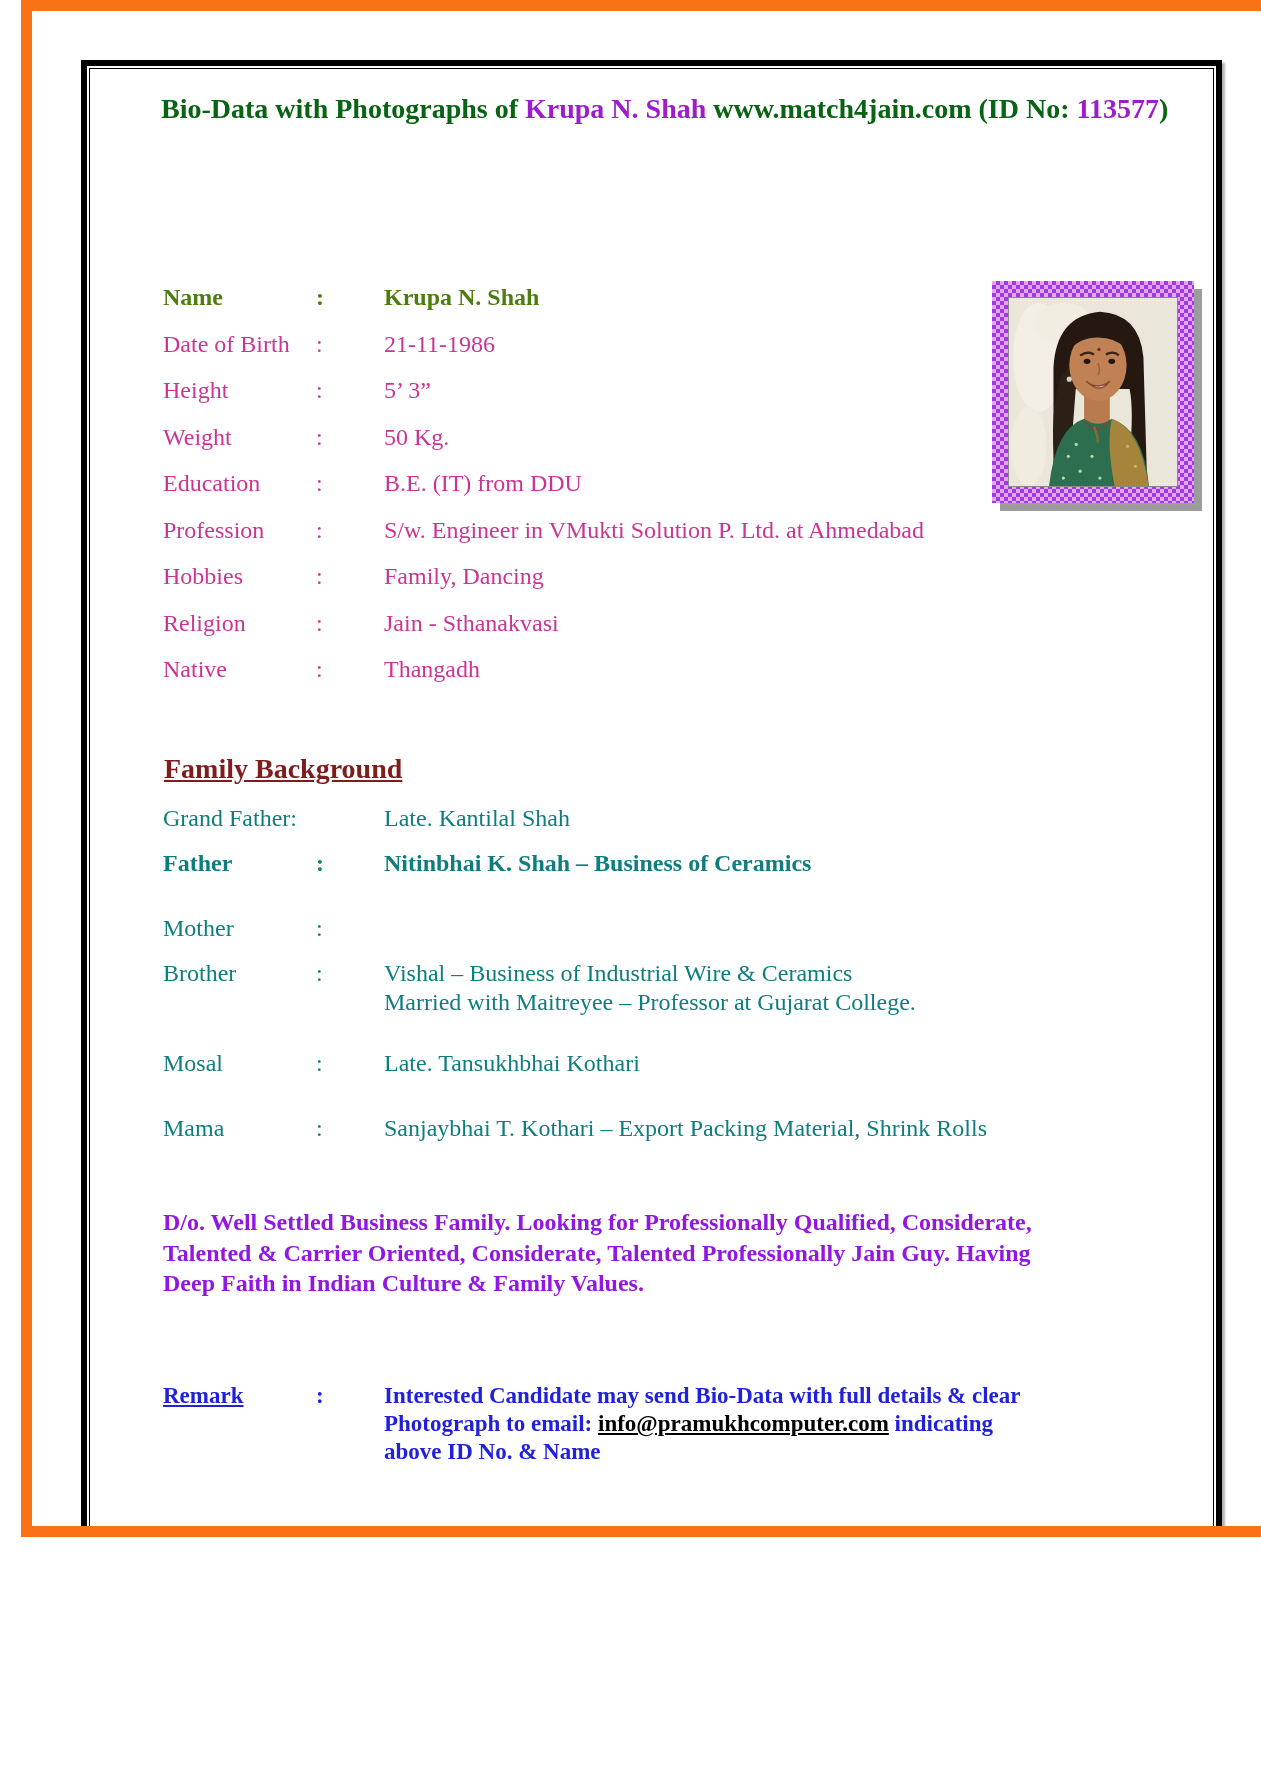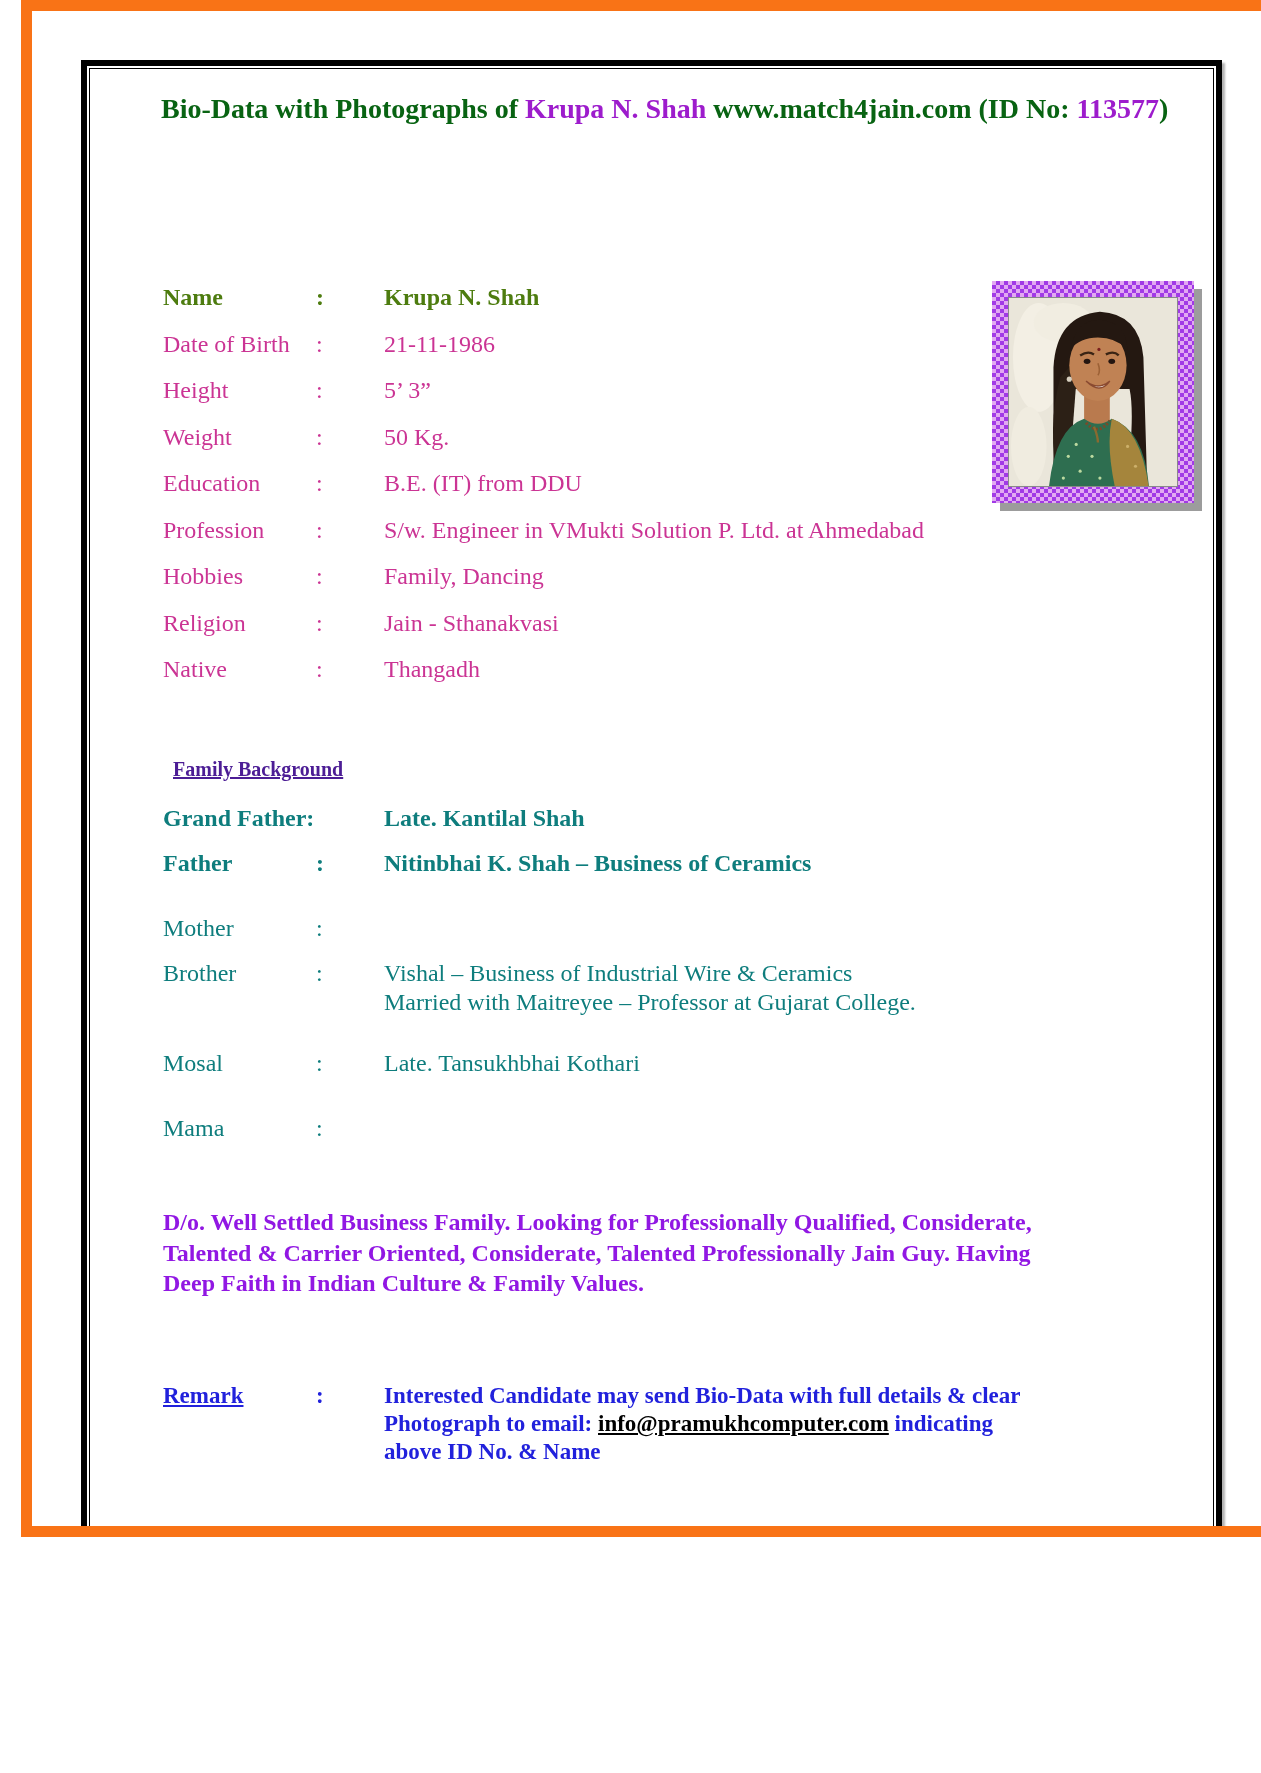--- a/index.html
+++ b/index.html
@@ -48,31 +48,31 @@
     box-shadow:8px 8px 0 #9c9c9c;
   }
   .photo-inner {
     width:100%; height:100%; box-sizing:border-box;
     border:1px solid #8a8a8a; background:#eae6da; overflow:hidden;
   }
   .photo-inner svg { display:block; width:100%; height:100%; }
 
   
   .family-heading {
-    position:absolute; left:141px; top:742px;
-    font-size:20px; font-weight:bold; color:#4c1d95;
+    position:absolute; left:132px; top:742px;
+    font-size:28px; font-weight:bold; color:#7f1d1d;
     text-decoration:underline; line-height:32px;
   }
   .family {
     position:absolute; left:131px; top:793px; width:980px;
     font-size:24px; color:#0e7d7d;
   }
   .famrow { display:grid; grid-template-columns:153px 68px 760px; line-height:29px; }
   .famrow .cell { }
-  .fr-gf     { height:45px; font-weight:bold; }
+  .fr-gf     { height:45px; font-weight:normal; }
   .fr-father { height:45px; font-weight:bold; }
   .fr-mother { height:45px; margin-top:20px; }
   .fr-brother{ height:58px; }
   .fr-mosal  { height:45px; margin-top:32px; }
   .fr-mama   { height:45px; margin-top:20px; }
 
   
   .summary {
     position:absolute; left:131px; top:1196px; width:892px;
     font-size:24px; font-weight:bold; color:#9117e3; line-height:30.5px;
@@ -206,20 +206,21 @@
       </div>
     </div>
     <div class="famrow fr-mosal">
       <div class="cell lbl">Mosal</div>
       <div class="cell">:</div>
       <div class="cell val">Late. Tansukhbhai Kothari</div>
     </div>
     <div class="famrow fr-mama">
       <div class="cell lbl">Mama</div>
       <div class="cell">:</div>
+      <div class="cell val">Sanjaybhai T. Kothari – Export Packing Material, Shrink Rolls</div>
     </div>
   </div>
 
   <div class="summary">D/o. Well Settled Business Family. Looking for Professionally Qualified, Considerate, Talented &amp; Carrier Oriented, Considerate, Talented Professionally Jain Guy. Having Deep Faith in Indian Culture &amp; Family Values.</div>
 
   <div class="remark">
     <div class="cell lbl">Remark</div>
     <div class="cell">:</div>
     <div class="cell val">
       <span>Interested Candidate may send Bio-Data with full details &amp; clear Photograph to email: </span><a href="#">info@pramukhcomputer.com</a><span> indicating above ID No. &amp; Name</span>

